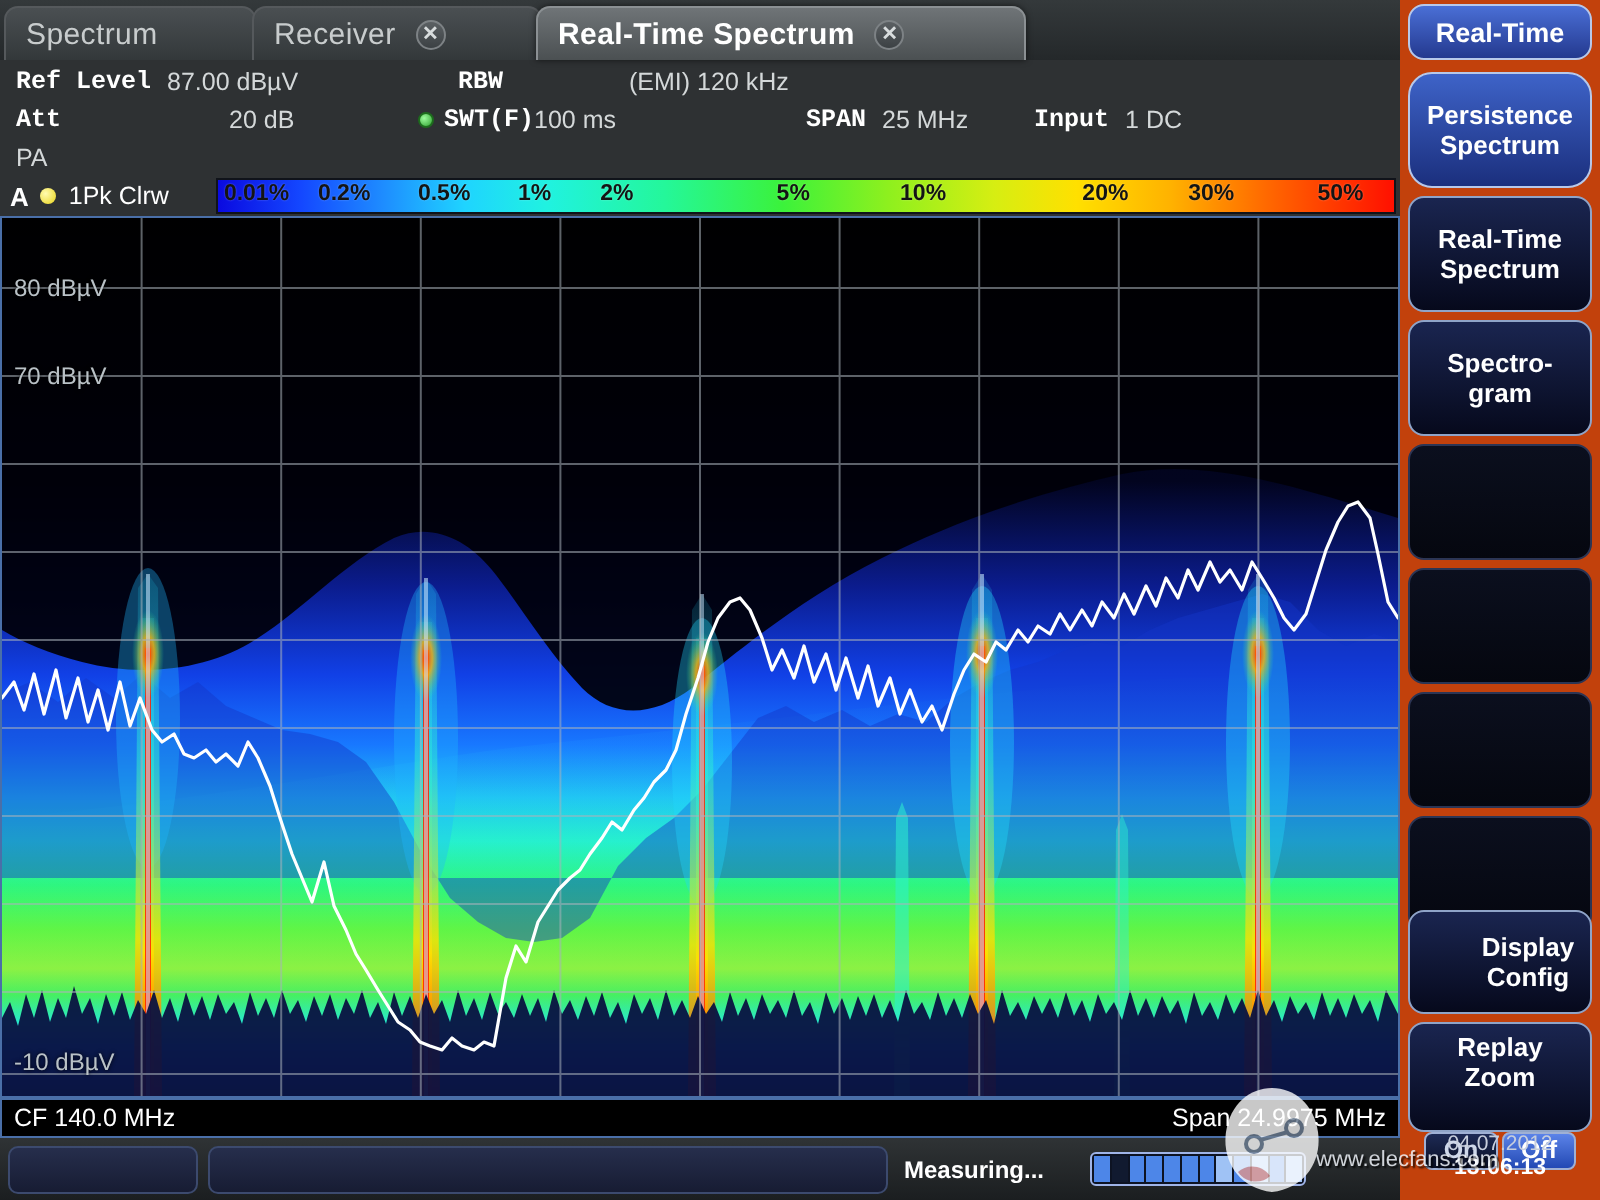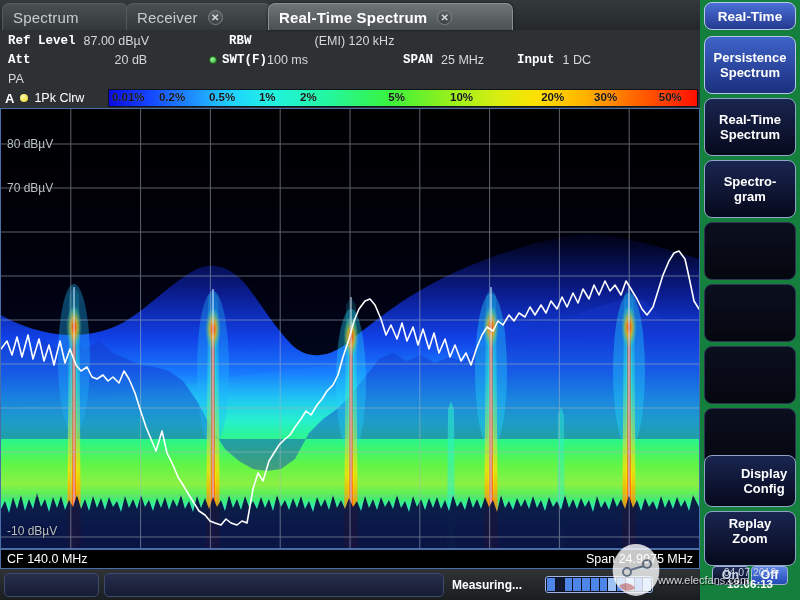--- a/index.html
+++ b/index.html
@@ -88,33 +88,33 @@
                font-size:12px; font-weight:bold; }
   #progress { position:absolute; left:545px; top:7px; width:108px; height:17px;
               border:1px solid #9fb4e8; border-radius:3px; background:#0d1323;
               display:flex; gap:1px; padding:1px; }
   #progress i { flex:1; display:block; background:#111a30; }
   #progress i.on { background:#4d86e8; }
   #progress i.lt { background:#9fc2f5; }
 
   
   #softkeys { position:absolute; left:700px; top:0; width:100px; height:600px;
-              background:#15803d; }
+              background:#c2410c; }
   .sk { position:absolute; left:4px; width:92px; border-radius:8px;
         display:flex; flex-direction:column; align-items:center;
         justify-content:center; text-align:center; color:#ffffff;
         font-size:13px; font-weight:bold; line-height:15px;
         border:1px solid #8fa4c8; }
   .sk.dark  { background:linear-gradient(#1a2550,#06091c); }
   .sk.empty { background:linear-gradient(#0b0f1e,#05070f); border-color:#2c3category; border-color:#2c3554; }
   .sk.lit   { background:linear-gradient(#3e63c8,#1b2f7d);
               border-color:#b7c8ea; }
   .sk.title { top:2px; height:28px; font-size:13.5px;
               background:linear-gradient(#4a6fd6,#24398f); border-color:#b7c8ea; }
-  #sk1 { top:36px;  height:58px; }
+  #sk1 { top:36px;  height:58px;border-radius:12px; }
   #sk2 { top:98px;  height:58px; }
   #sk3 { top:160px; height:58px; }
   #sk4 { top:222px; height:58px; }
   #sk5 { top:284px; height:58px; }
   #sk6 { top:346px; height:58px; }
   #sk7 { top:408px; height:58px; }
   #sk8 { top:455px; height:52px;padding-left:28px; }
   #sk9 { top:511px; height:55px; justify-content:flex-start; padding-top:4px; }
   #sk9 .onoff { display:flex; gap:2px; margin-top:20px; width:76px; }
   #sk9 .onoff div { flex:1; border-radius:4px; font-size:12.5px; padding:1px 0;

